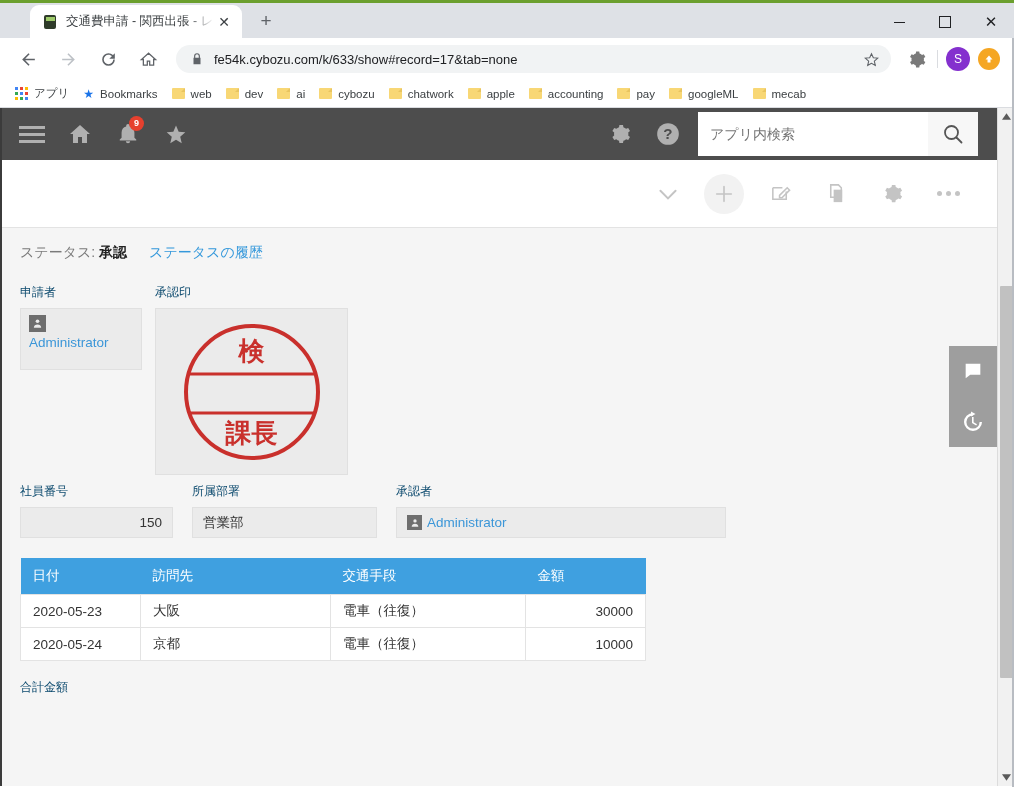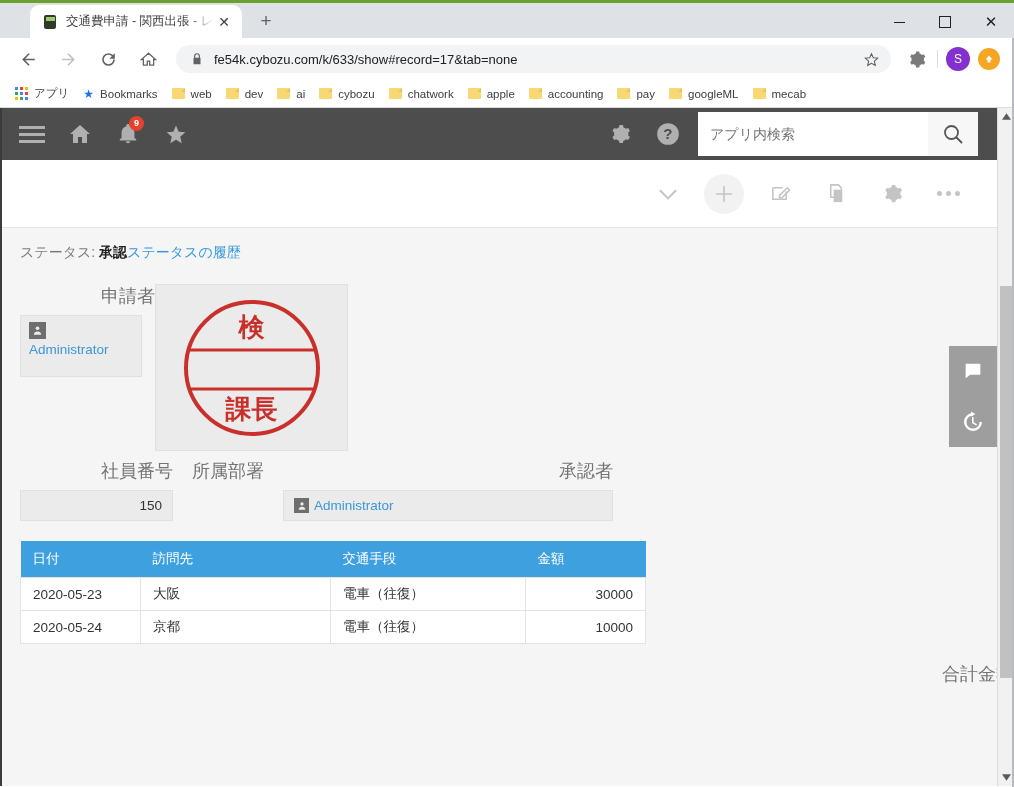--- a/index.html
+++ b/index.html
@@ -162,28 +162,28 @@
   }
   .tb-btn.circle { background: #f2f2f2; border-radius: 50%; }
   .tb-dots { display: flex; gap: 4px; }
   .tb-dots i { width: 5px; height: 5px; border-radius: 50%; background: #c4c4c4; display: block; }
 
   .content {
     background: #f5f5f5; height: 558px; position: relative;
     padding: 16px 0 0 20px; overflow: hidden;
   }
 
-  .statusline { display: flex; align-items: flex-end; margin-bottom: 22px; }
+  .statusline { display: flex; align-items: flex-end; gap: 22px; margin-bottom: 22px; }
   .status-label { font-size: 14px; color: #7a7a7a; }
   .status-label b { color: #222; font-weight: bold; }
   .status-history { font-size: 14px; color: #3498db; }
 
   .row { display: flex; }
   .field { margin-right: 0; }
-  .flabel { font-size: 18px; color: #737373; margin-bottom: 7px; display: block; text-align: right; }
+  .flabel { font-size: 12px; color: #0c4a6e; margin-bottom: 7px; display: block; }
   .fbox {
     background: #ebebeb; border: 1px solid #e0e0e0; height: 31px;
     display: flex; align-items: center; padding: 0 10px;
     font-size: 13.5px; color: #333;
   }
 
   .user-card {
     width: 122px; height: 62px; background: #ebebeb; border: 1px solid #e0e0e0;
     padding: 6px 8px;
   }
@@ -489,20 +489,21 @@
               <svg width="11" height="11" viewBox="0 0 24 24">
                   <circle cx="12" cy="7" r="4" fill="#ebebeb"></circle>
                   <path d="M4 21c0-4.4 3.6-7 8-7s8 2.6 8 7z" fill="#ebebeb"></path>
                 </svg>
             </div>
             <div class="user-name">Administrator</div>
           </div>
         </div>
 
         <div class="field">
+          <span class="flabel">承認印</span>
           <div class="stamp-box">
             <div class="stamp">
               <svg width="140" height="140" viewBox="0 0 140 140">
                 <circle cx="70" cy="70" r="66" fill="none" stroke="#c9302c" stroke-width="4"></circle>
                 <line x1="8" y1="52" x2="132" y2="52" stroke="#c9302c" stroke-width="3"></line>
                 <line x1="8" y1="91" x2="132" y2="91" stroke="#c9302c" stroke-width="3"></line>
               </svg>
               <div class="stamp-t stamp-top">検</div>
               <div class="stamp-t stamp-bot">課長</div>
             </div>
@@ -510,20 +511,21 @@
         </div>
       </div>
 
       <div class="row" style="margin-top:8px">
         <div class="field" style="margin-right:19px">
           <span class="flabel">社員番号</span>
           <div class="fbox num" style="width:153px; justify-content:flex-end">150</div>
         </div>
         <div class="field" style="margin-right:19px">
           <span class="flabel">所属部署</span>
+          <div class="fbox" style="width:185px">営業部</div>
         </div>
         <div class="field">
           <span class="flabel">承認者</span>
           <div class="fbox" style="width:330px">
             <span class="user-ico" style="margin:0 5px 0 0;width:15px;height:15px">
               <svg width="10" height="10" viewBox="0 0 24 24">
                   <circle cx="12" cy="7" r="4" fill="#ebebeb"></circle>
                   <path d="M4 21c0-4.4 3.6-7 8-7s8 2.6 8 7z" fill="#ebebeb"></path>
                 </svg>
             </span>

